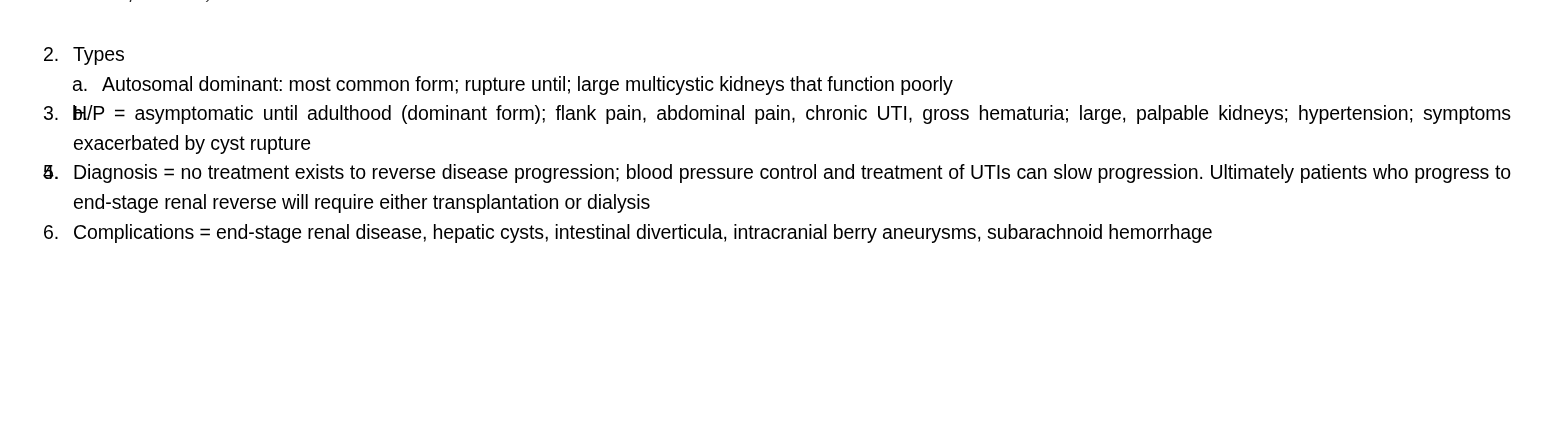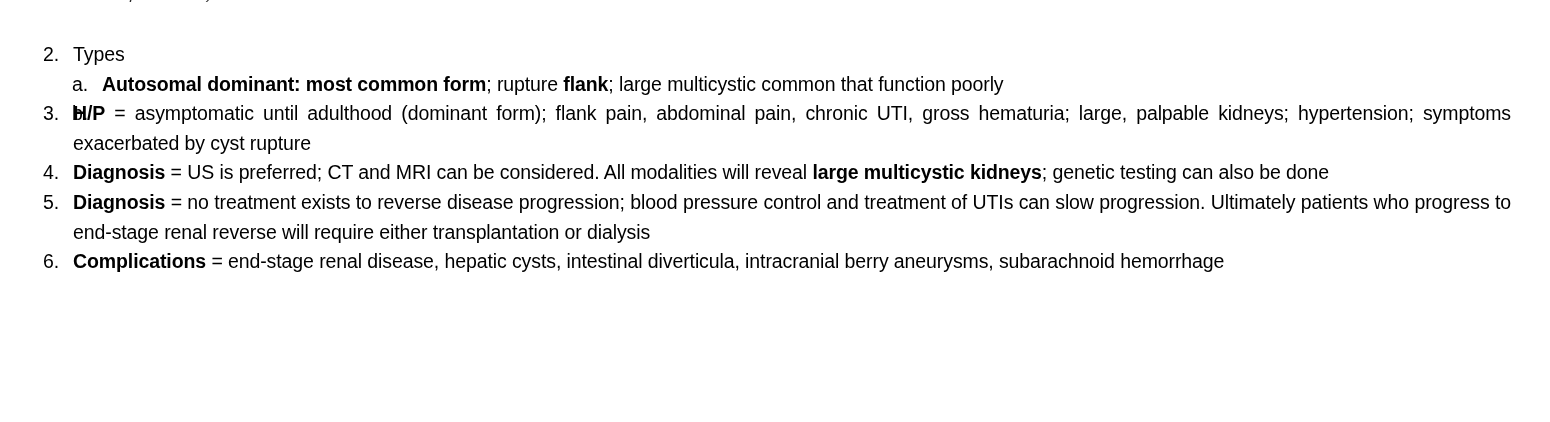--- a/index.html
+++ b/index.html
@@ -56,36 +56,36 @@
   }
   
   .item.sub {
     padding-left: 59px;
   }
   .item.sub .marker {
     left: 29px;
     width: 26px;
   }
   b, .b {
-    font-weight: bold;
+    font-weight: normal;
   }
   .txt {
     display: inline;
   }
 </style>
 </head>
 <body>
 
 <div class="page">
 
   <div class="caption-fragment">permission)</div>
 
   <div class="body-list" id="body-list">
       <p class="item"><span class="marker">2.</span><span class="txt"><span>Types</span></span></p>
-      <p class="item sub"><span class="marker">a.</span><span class="txt"><b>Autosomal dominant: most common form</b><span>; rupture </span><b>flank</b><span>; large multicystic common that function poorly</span></span></p>
+      <p class="item sub"><span class="marker">a.</span><span class="txt"><b>Autosomal dominant: most common form</b><span>; rupture </span><b>until</b><span>; large multicystic kidneys that function poorly</span></span></p>
       <p class="item sub"><span class="marker">b.</span></p>
       <p class="item justified"><span class="marker">3.</span><span class="txt"><b>H/P</b><span> = asymptomatic until adulthood (dominant form); flank pain, abdominal pain, chronic UTI, gross hematuria; large, palpable kidneys; hypertension; symptoms exacerbated by cyst rupture</span></span></p>
-      <p class="item justified"><span class="marker">4.</span><span class="txt"><b>Diagnosis</b><span> = US is preferred; CT and MRI can be considered. All modalities will reveal </span><b>large multicystic kidneys</b><span>; genetic testing can also be done</span></span></p>
+      <p class="item justified"><span class="marker">4.</span></p>
       <p class="item justified"><span class="marker">5.</span><span class="txt"><b>Diagnosis</b><span> = no treatment exists to reverse disease progression; blood pressure control and treatment of UTIs can slow progression. Ultimately patients who progress to end-stage renal reverse will require either transplantation or dialysis</span></span></p>
       <p class="item justified"><span class="marker">6.</span><span class="txt"><b>Complications</b><span> = end-stage renal disease, hepatic cysts, intestinal diverticula, intracranial berry aneurysms, subarachnoid hemorrhage</span></span></p>
     </div>
 
 </div>
 
 </body></html>

